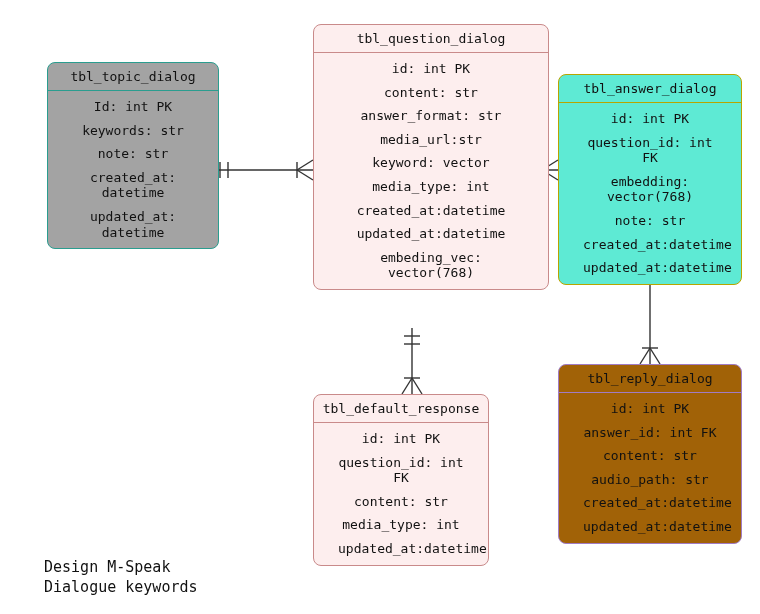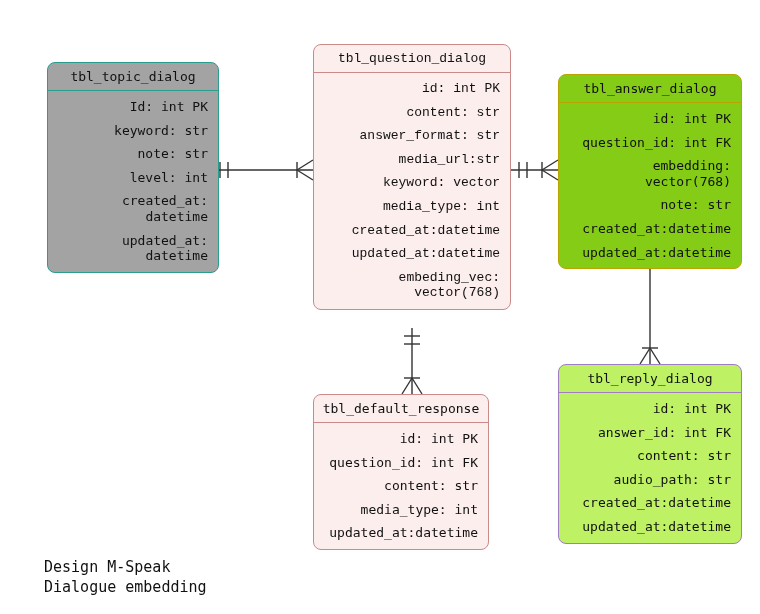--- a/index.html
+++ b/index.html
@@ -36,34 +36,34 @@
     text-align: center;
     padding: 6px 8px;
     border-bottom: 1px solid;
     border-color: inherit;
     font-weight: 400;
   }
   .entity .fields {
     padding: 4px 0;
   }
   .entity .row {
-    padding: 4px 10px;
-    text-align: right;
+    padding: 4px 24px;
+    text-align: center;
     line-height: 1.2;
     white-space: pre-wrap;
   }
   
   .teal  { background:#a3a3a3; border-color:#2a9d8f;margin-left:7px; }
   .pink  { background:#fdeeee; border-color:#c98a8a; }
-  .yellow{ background:#84cc16; border-color:#b8a500; }
-  .lilac { background:#bef264; border-color:#a07cc5; }
+  .yellow{ background:#5eead4; border-color:#b8a500; }
+  .lilac { background:#a16207; border-color:#a07cc5; }
 
   
   #e-topic   { left: 40px;  top: 62px;  width: 172px; }
-  #e-question{ left: 313px; top: 44px;  width: 198px; font-family: Liberation Mono, monospace; }
+  #e-question{ left: 313px; top: 24px;  width: 236px; }
   #e-answer  { left: 558px; top: 74px;  width: 184px; }
   #e-default { left: 313px; top: 394px; width: 176px; }
   #e-reply   { left: 558px; top: 364px; width: 184px; }
 
   .caption {
     position: absolute;
     left: 44px;
     top: 558px;
     font-size: 15px;
     line-height: 1.3;
@@ -106,23 +106,22 @@
     <line x1="642" y1="348" x2="658" y2="348"></line>
     <line x1="650" y1="348" x2="640" y2="364"></line>
     <line x1="650" y1="348" x2="660" y2="364"></line>
   </g>
 </svg>
 
 <div id="e-topic" class="entity teal">
   <div class="title">tbl_topic_dialog</div>
   <div class="fields">
     <div class="row">Id: int PK</div>
-    <div class="row">keyword: str</div>
+    <div class="row">keywords: str</div>
     <div class="row">note: str</div>
-    <div class="row">level: int</div>
     <div class="row">created_at:
 datetime</div>
     <div class="row">updated_at:
 datetime</div>
   </div>
 </div>
 
 <div id="e-question" class="entity pink">
   <div class="title">tbl_question_dialog</div>
   <div class="fields">
@@ -169,15 +168,15 @@
     <div class="row">id: int PK</div>
     <div class="row">answer_id: int FK</div>
     <div class="row">content: str</div>
     <div class="row">audio_path: str</div>
     <div class="row">created_at:datetime</div>
     <div class="row">updated_at:datetime</div>
   </div>
 </div>
 
 <div class="caption">Design M-Speak
-Dialogue embedding</div>
+Dialogue keywords</div>
 
 </div>
 
 </body></html>

